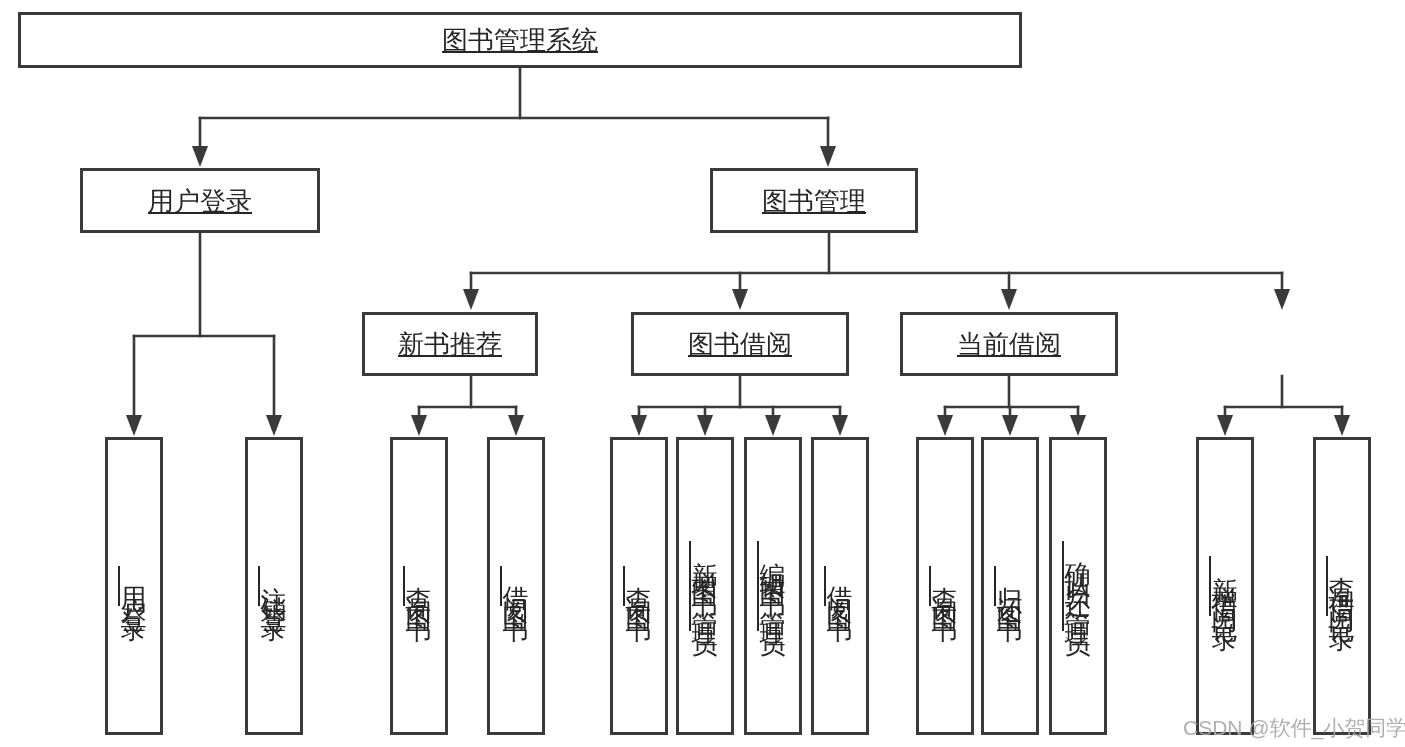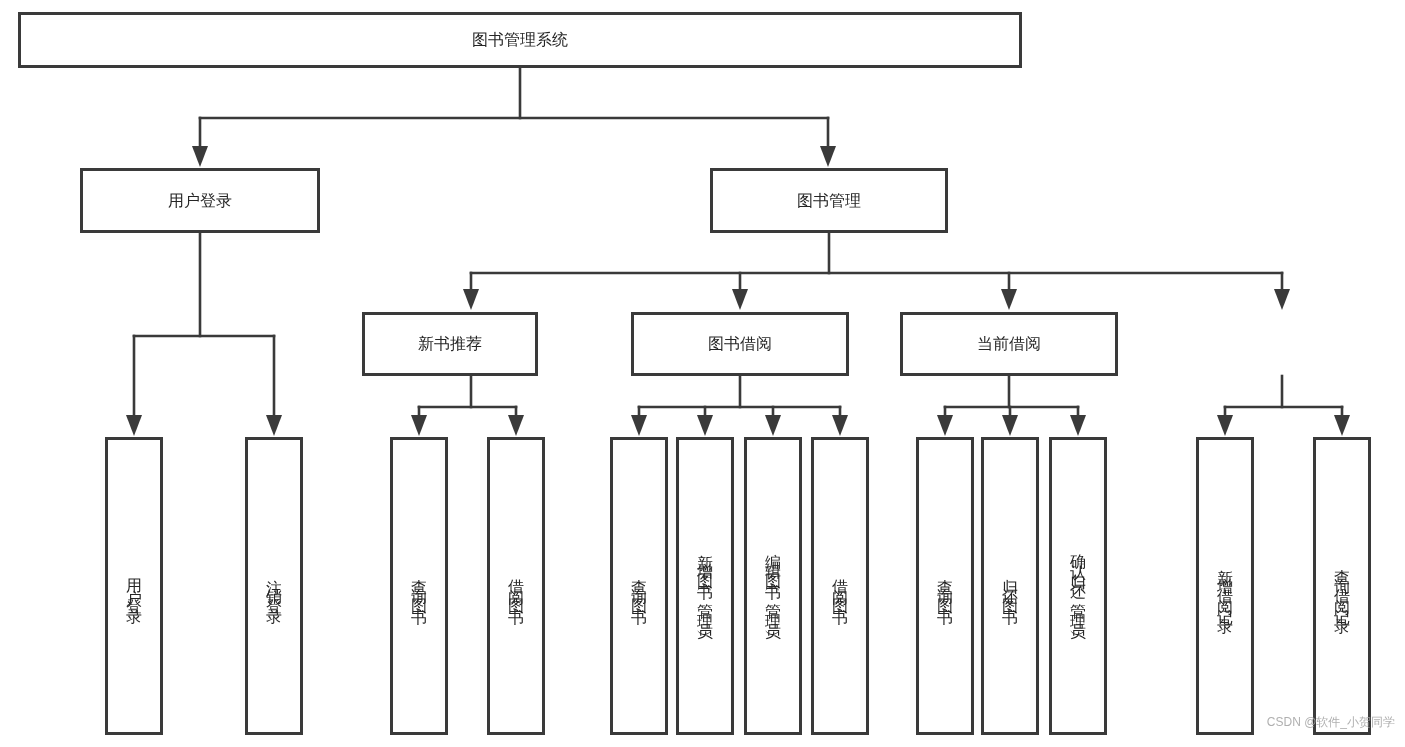--- a/index.html
+++ b/index.html
@@ -27,36 +27,37 @@
   }
   .node {
     position: absolute;
     box-sizing: border-box;
     background: #ffffff;
     border: 3px solid var(--line, #3a3a3a);
     display: flex;
     align-items: center;
     justify-content: center;
     color: var(--text, #262626);
-    font-size: 16px;
+    font-size: 26px;
     line-height: 1;
     white-space: nowrap;
+    text-decoration: underline;
   }
   .node.vertical {
     writing-mode: vertical-lr;
     letter-spacing: 10px;
     white-space: normal;
   }
   .watermark {
     position: absolute;
     left: 1183px;
     top: 714px;
     width: 212px;
     text-align: right;
-    font-size: 12px;
+    font-size: 21px;
     color: var(--watermark, #a9a9a9);
     white-space: nowrap;
     opacity: 0.92;
   }
 </style>
 </head>
 <body>
 
 <div class="stage">
 
@@ -119,21 +120,21 @@
     <polygon points="945,436 937,415 953,415"></polygon>
     <polygon points="1010,436 1002,415 1018,415"></polygon>
     <polygon points="1078,436 1070,415 1086,415"></polygon>
     <polygon points="1225,436 1217,415 1233,415"></polygon>
     <polygon points="1342,436 1334,415 1350,415"></polygon>
   </svg>
 
   <div class="node" style="left:18px; top:12px; width:1004px; height:56px;">图书管理系统</div>
 
   <div class="node" style="left:80px; top:168px; width:240px; height:65px;">用户登录</div>
-  <div class="node" style="left:710px; top:168px; width:238px; height:65px;">图书管理</div>
+  <div class="node" style="left:710px; top:168px; width:208px; height:65px;">图书管理</div>
 
   <div class="node" style="left:362px; top:312px; width:176px; height:64px;">新书推荐</div>
   <div class="node" style="left:631px; top:312px; width:218px; height:64px;">图书借阅</div>
   <div class="node" style="left:900px; top:312px; width:218px; height:64px;">当前借阅</div>
 
   <div class="node vertical" style="left:105px; top:437px; width:58px; height:298px;">用户登录</div>
   <div class="node vertical" style="left:245px; top:437px; width:58px; height:298px;">注销登录</div>
 
   <div class="node vertical" style="left:390px; top:437px; width:58px; height:298px;">查询图书</div>
   <div class="node vertical" style="left:487px; top:437px; width:58px; height:298px;">借阅图书</div>

